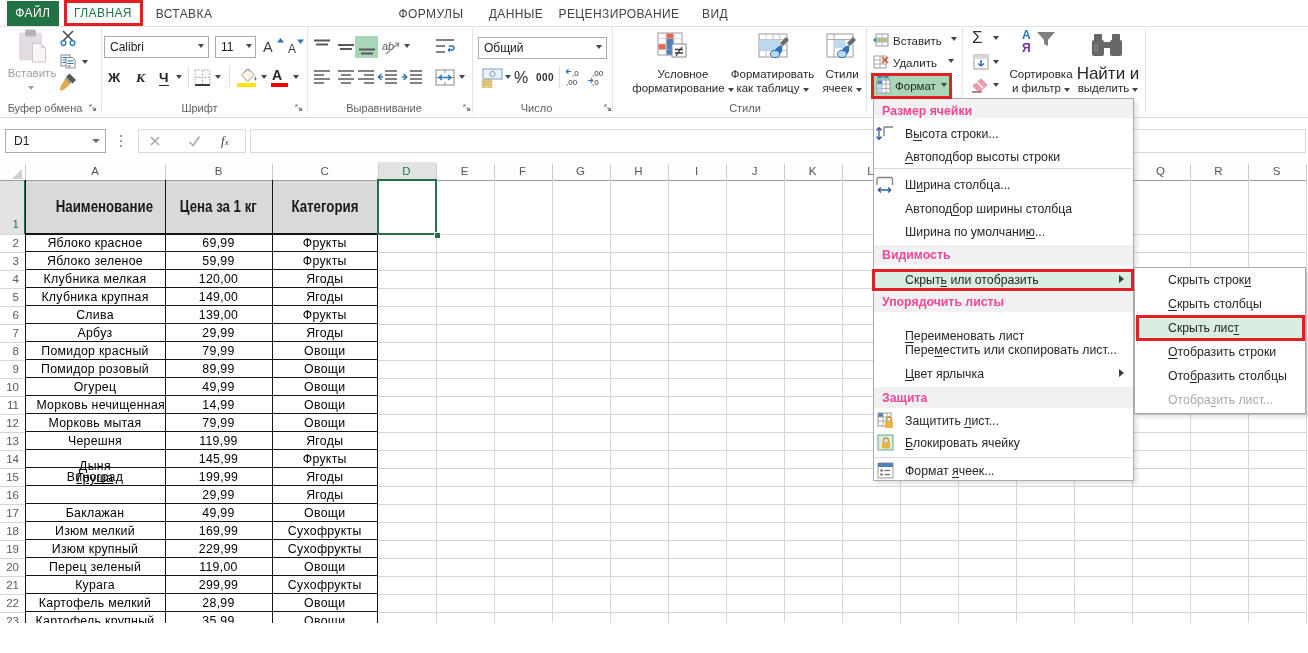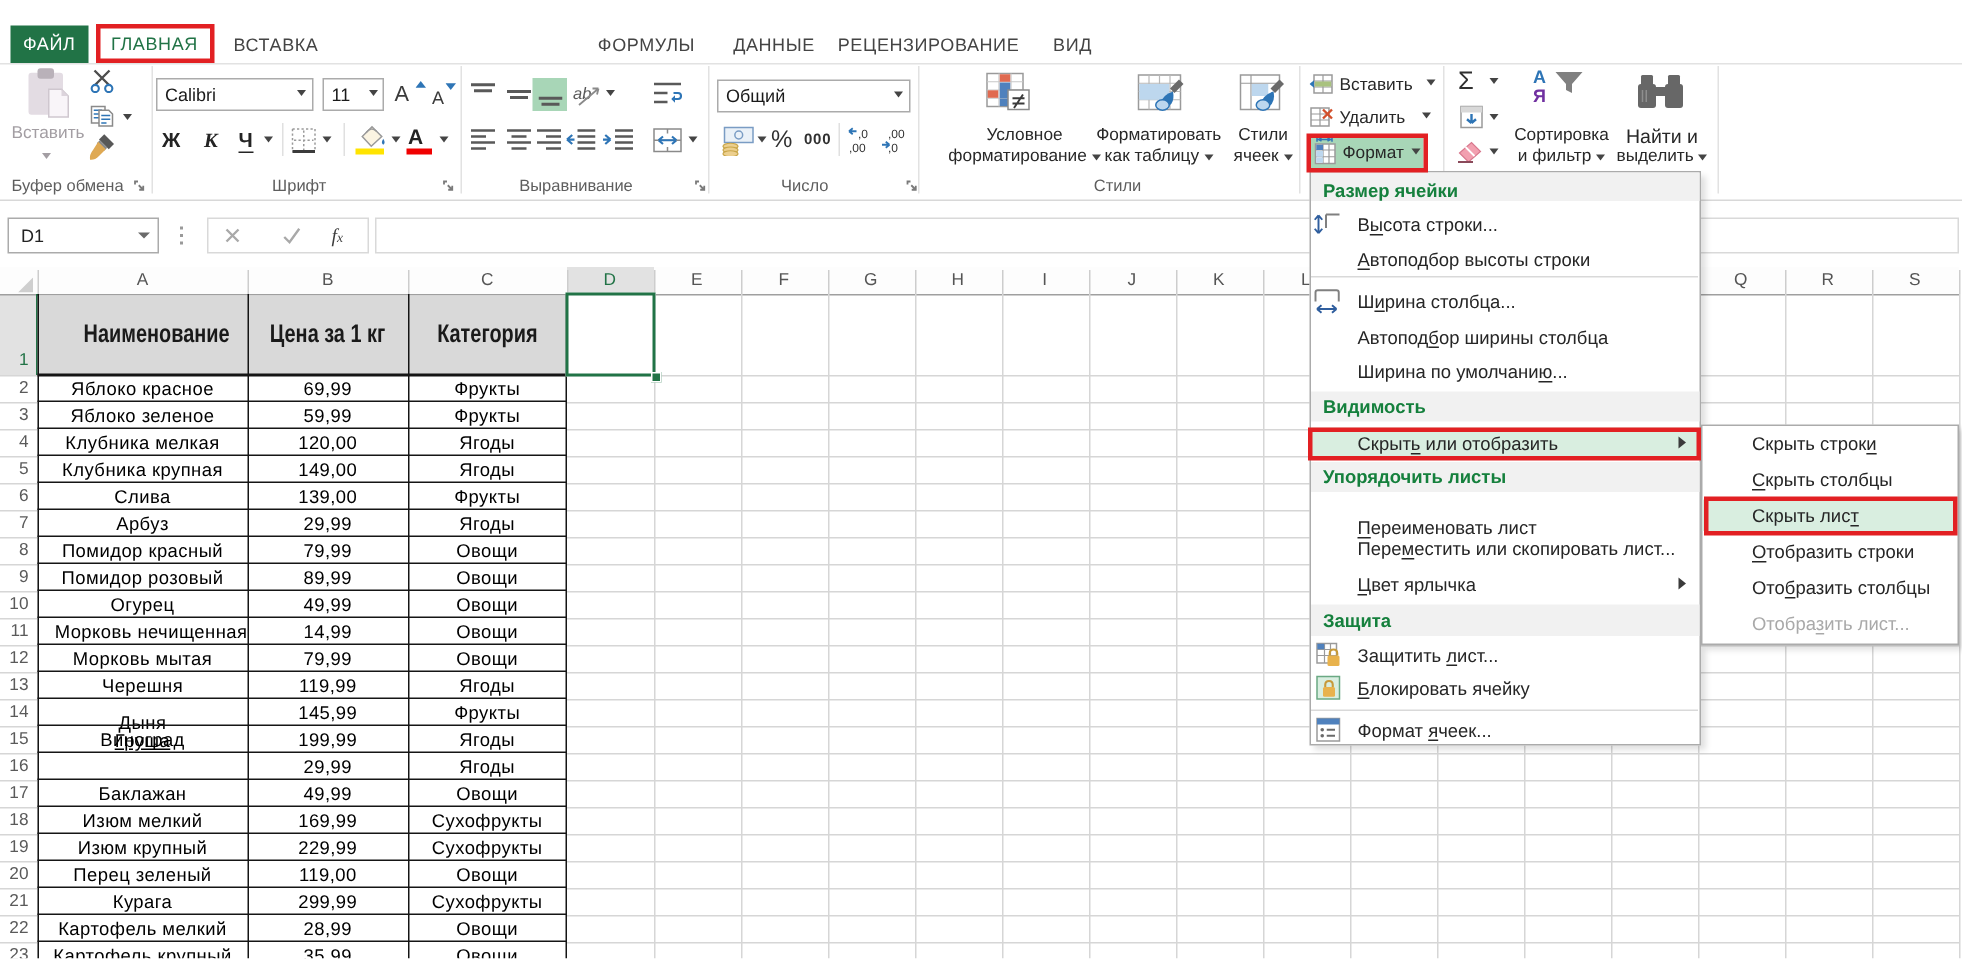--- a/index.html
+++ b/index.html
@@ -1,25 +1,25 @@
 <!DOCTYPE html>
 <html><head><meta charset="utf-8">
 <style>
 html,body{margin:0;padding:0;background:#fff;}
 #root{position:relative;width:1308px;height:623px;overflow:hidden;background:#fff;
-  font-family:"Liberation Sans",sans-serif;margin-top:16px;-webkit-font-smoothing:antialiased;}
+  font-family:"Liberation Sans",sans-serif;-webkit-font-smoothing:antialiased;}
 .a{position:absolute;}
 .txt{position:absolute;display:flex;align-items:center;white-space:nowrap;}
 .ctr{justify-content:center;}
 .rgt{justify-content:flex-end;}
 .tab{font-size:12px;letter-spacing:.4px;color:#444;}
 .lbl{font-size:11px;color:#5e5e5e;}
 .mi{font-size:12.3px;color:#262626;}
 .thdr span{display:inline-block;transform:scaleX(.78);transform-origin:center;}
-.bandt{font-size:12.3px;font-weight:bold;color:#15803d;}
+.bandt{font-size:12.3px;font-weight:bold;color:#ec4899;}
 .cell{font-size:12.3px;color:#000;letter-spacing:.3px;}
 .hdr{font-size:11.5px;color:#555;}
 u{text-underline-offset:2px;}
 .dar{display:inline-block;width:0;height:0;border-left:3.5px solid transparent;border-right:3.5px solid transparent;border-top:4px solid #444;}
 .rar{position:absolute;width:0;height:0;border-top:4.5px solid transparent;border-bottom:4.5px solid transparent;border-left:5px solid #3b3b3b;}
 </style></head><body>
 <div id="root">
 
 <div class="a" style="left:0;top:25.5px;width:1308px;height:1px;background:#e2e2e2;"></div>
 <div class="a" style="left:7px;top:1px;width:51.5px;height:24.5px;background:#217346;"></div>
@@ -343,21 +343,21 @@
       <span>и фильтр&nbsp;<span class="dar" style="margin-top:2px"></span></span>
     </div>
 <svg class="a" style="left:1091px;top:32px" width="32" height="26" viewBox="0 0 32 26">
       <rect x="1" y="8" width="12" height="16" rx="2" fill="#676767"></rect>
       <rect x="19" y="8" width="12" height="16" rx="2" fill="#676767"></rect>
       <rect x="3" y="2" width="8" height="8" rx="1" fill="#676767"></rect>
       <rect x="21" y="2" width="8" height="8" rx="1" fill="#676767"></rect>
       <rect x="13" y="10" width="6" height="6" fill="#676767"></rect>
       <path d="M4 12 v8 M6.5 12 v8" stroke="#8f8f8f" stroke-width="1"></path>
     </svg>
-<div class="txt ctr " style="left:1072px;top:68px;width:72px;height:12px;font-size:13px;color:#282828;">
+<div class="txt ctr " style="left:1072px;top:68px;width:72px;height:12px;font-size:17px;color:#282828;">
       <span>Найти и</span>
     </div>
 <div class="txt ctr " style="left:1072px;top:82px;width:72px;height:12px;font-size:11.5px;color:#282828;">
       <span>выделить&nbsp;<span class="dar" style="margin-top:2px"></span></span>
     </div>
 <div class="a" style="left:5px;top:128.5px;width:101px;height:24px;border:1px solid #ababab;box-sizing:border-box;background:#fff;"></div>
 <div class="txt " style="left:14px;top:129px;height:23px;font-size:12px;color:#222;">
       <span>D1</span>
     </div>
 <div class="a" style="left:92px;top:139px;width:0;height:0;border-left:4px solid transparent;border-right:4px solid transparent;border-top:4.5px solid #6a6a6a;"></div>

